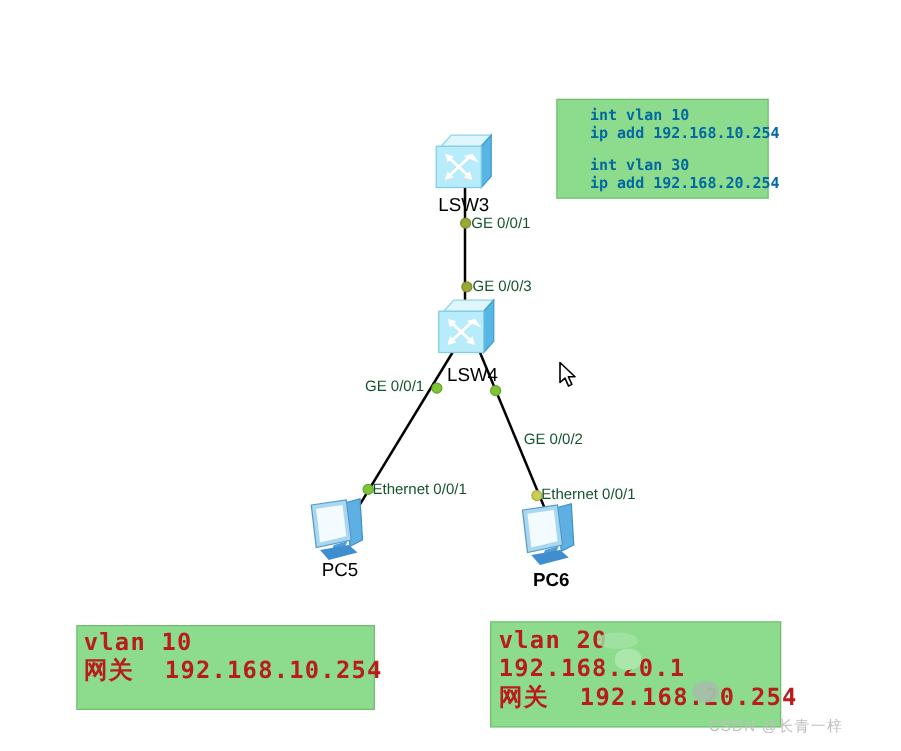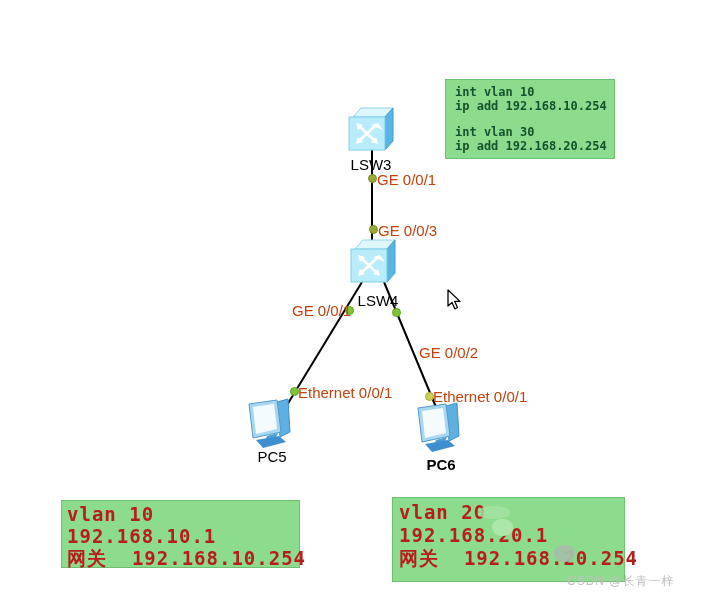--- a/index.html
+++ b/index.html
@@ -7,38 +7,38 @@
     position:relative;width:721px;height:601px;background:#ffffff;
     font-family:"Liberation Sans",sans-serif;overflow:hidden;
   }
   .links{position:absolute;left:0;top:0;pointer-events:none;}
   .device{position:absolute;cursor:pointer;}
   .dev-label{
     position:absolute;font-size:15px;color:#000;text-align:center;
     font-family:"Liberation Sans",sans-serif;white-space:nowrap;
   }
   .port-label{
-    position:absolute;font-size:15px;color:#c2410c;white-space:nowrap;
+    position:absolute;font-size:12px;color:#14532d;white-space:nowrap;
     font-family:"Liberation Sans",sans-serif;
   }
   .port-dot{
     position:absolute;width:7px;height:7px;border-radius:50%;
   }
   .dot-olive{background:#9aa838;border:1px solid #7e8a2a;}
   .dot-green{background:#7fc437;border:1px solid #63a626;}
   .dot-yellow{background:#c9cf52;border:1px solid #a8ad3c;}
   .note{
     position:absolute;background:#8ddb8d;border:1px solid rgba(60,140,60,0.35);
     box-sizing:border-box;cursor:move;
   }
   .note-config{
     left:445px;top:79px;width:170px;height:80px;
     font-family:"DejaVu Sans Mono","Liberation Mono",monospace;
-    font-size:12px;font-weight:bold;line-height:14px;color:#14532d;
-    padding:5px 0 0 9px;
+    font-size:12px;font-weight:bold;line-height:14px;color:#0369a1;
+    padding:5px 0 0 26px;
   }
   .note-big{
     font-family:"DejaVu Sans Mono","Liberation Mono",monospace;
     font-size:19px;font-weight:bold;color:#b91c1c;letter-spacing:1px;
   }
   .note-pc5{left:61px;top:500px;width:239px;height:68px;line-height:22px;padding:2px 0 0 5px;}
   .note-pc6{left:392px;top:497px;width:233px;height:85px;line-height:23px;padding:3px 0 0 6px;}
   .note-line{min-height:1em;white-space:pre;}
   .smudge{position:absolute;pointer-events:none;}
   .watermark{
@@ -135,21 +135,20 @@
   <div class="note note-config">
     <div class="note-line">int vlan 10</div>
     <div class="note-line">ip add 192.168.10.254</div>
     <div class="note-line"></div>
     <div class="note-line">int vlan 30</div>
     <div class="note-line">ip add 192.168.20.254</div>
   </div>
 
   <div class="note note-big note-pc5">
     <div class="note-line">vlan 10</div>
-    <div class="note-line">192.168.10.1</div>
     <div class="note-line">网关  192.168.10.254</div>
   </div>
 
   <div class="note note-big note-pc6">
     <div class="note-line">vlan 20</div>
     <div class="note-line">192.168.20.1</div>
     <div class="note-line">网关  192.168.20.254</div>
   </div>
 
   <div class="smudge" style="left:478px;top:506px;width:32px;height:13px;background:#a4e4a4;opacity:.8;border-radius:45%;"></div>

